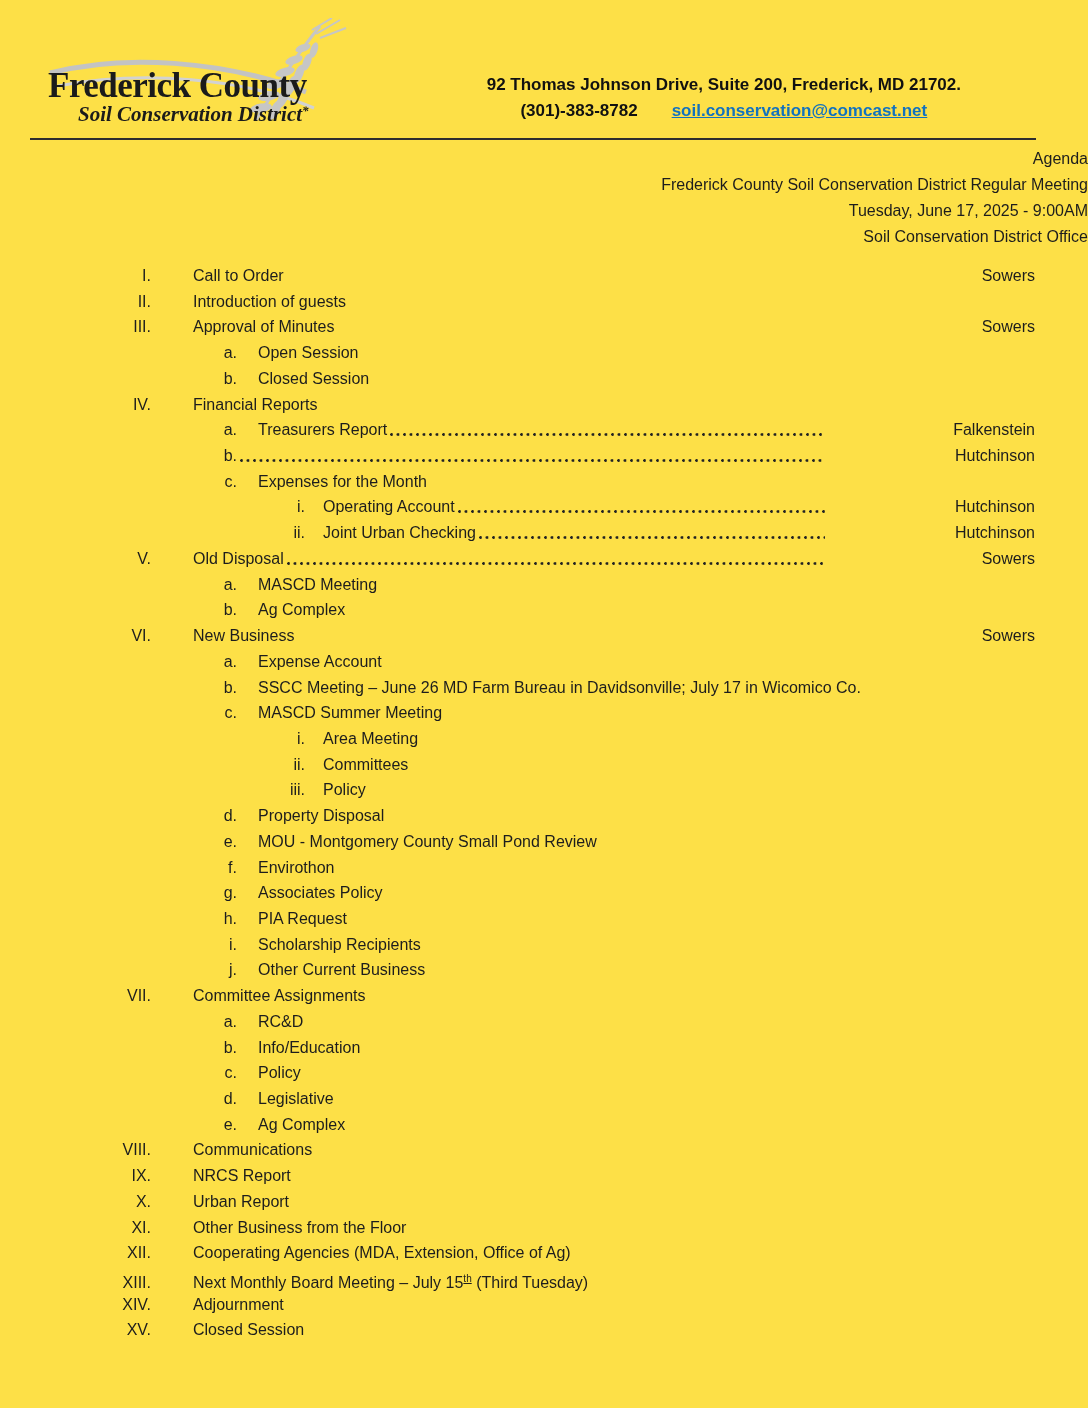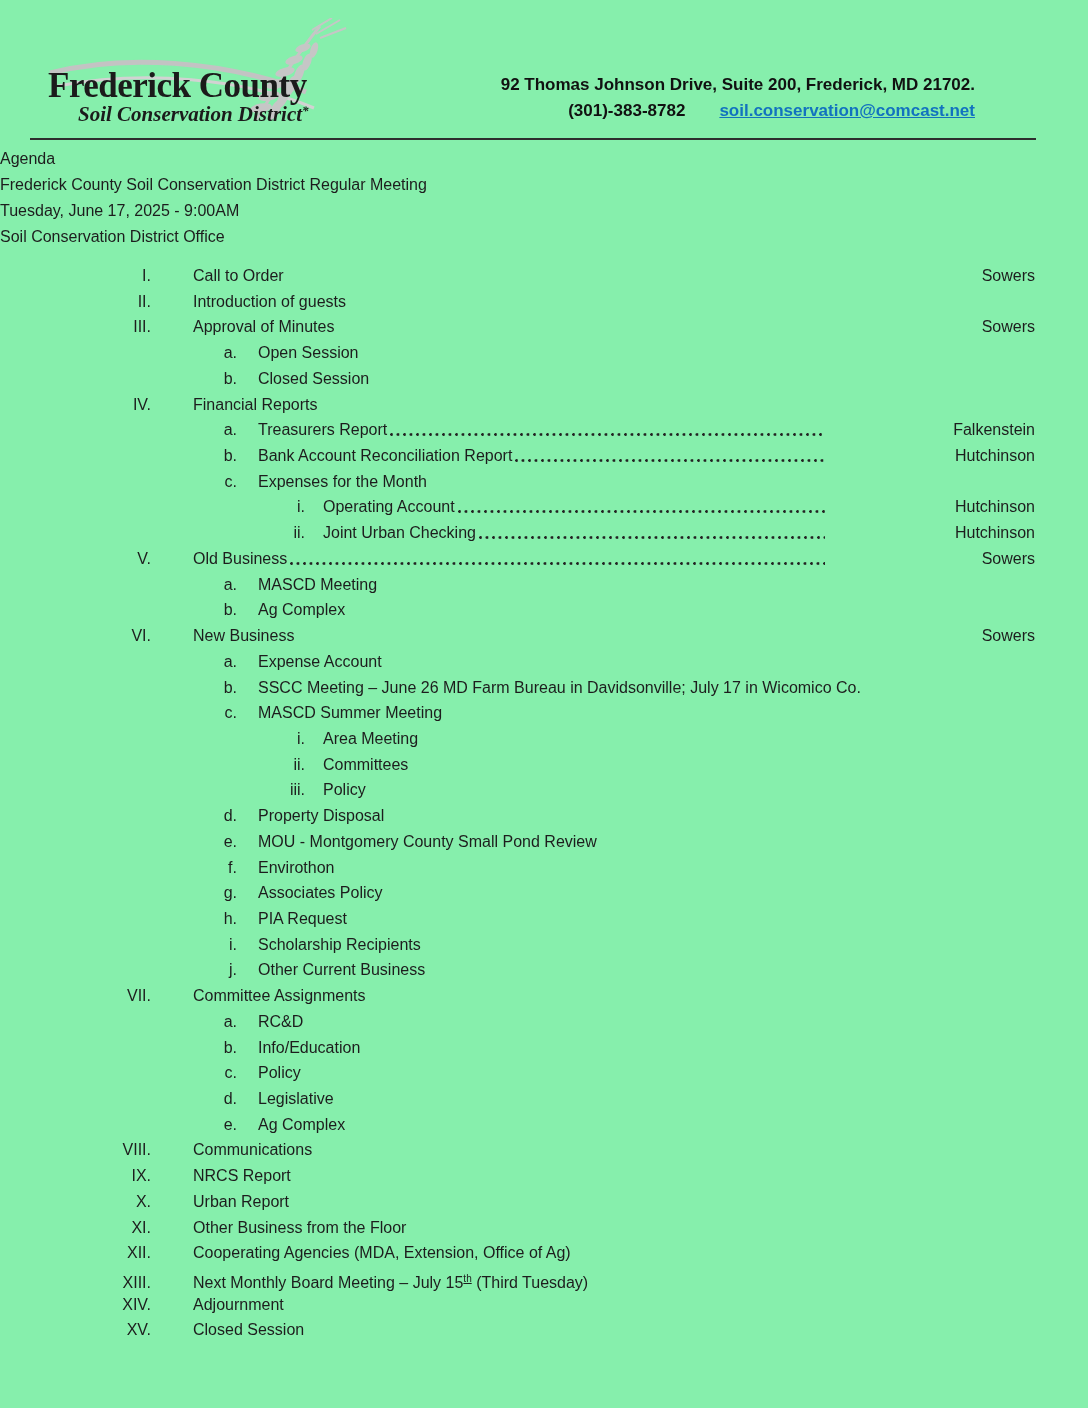--- a/index.html
+++ b/index.html
@@ -1,20 +1,20 @@
 <!DOCTYPE html>
 <html><head>
 <meta charset="utf-8">
 <style>
   * { margin:0; padding:0; box-sizing:border-box; }
   html,body { background:#ffffff; }
   .page {
     position:relative;
     width:1088px; height:1408px;
-    background:#86efac;
+    background:#fde047;
     font-family:"Liberation Sans", sans-serif;
     color:#1d1d1d;
     overflow:hidden;
   }
 
   
   .logo { position:absolute; left:48px; top:18px; width:300px; height:118px; }
   .logo svg { position:absolute; left:0; top:0; }
   .logo-text { position:relative; z-index:2; padding-top:48px; }
   .logo-line1 {
@@ -23,34 +23,34 @@
     color:#1b1b1b; white-space:nowrap;
   }
   .logo-line2 {
     font-family:"Liberation Serif", serif;
     font-weight:bold; font-style:italic; font-size:21px;
     color:#1b1b1b; margin-top:-4px; padding-left:30px; white-space:nowrap;
   }
   .logo-mark { font-size:13px; vertical-align:6px; }
 
   .contact {
-    position:absolute; top:72px; right:113px;
-    text-align:right; font-size:17px; font-weight:bold;
+    position:absolute; top:72px; right:127px;
+    text-align:center; font-size:17px; font-weight:bold;
     line-height:26px; color:#111; white-space:nowrap;
   }
   .contact .email-link { color:#1272BF; text-decoration:underline; margin-left:34px; }
   .header-rule {
     position:absolute; left:30px; right:52px; top:138px;
     border-top:2px solid #2e2e2e;
   }
 
   
   .title-block {
     position:absolute; left:0; right:0; top:146px;
-    text-align:left; font-size:16px; line-height:26px; color:#1d1d1d;
+    text-align:right; font-size:16px; line-height:26px; color:#1d1d1d;
   }
 
   
   .agenda { position:absolute; left:0; top:263px; width:1035px; font-size:16px; }
   .row { display:flex; align-items:baseline; height:25.72px; line-height:25.72px; white-space:nowrap; }
   .num   { flex:none; text-align:right; }
   .lvl1 .num { width:151px; }
   .lvl2 .num { width:237px; }
   .lvl3 .num { width:305px; }
   .label { flex:none; }
@@ -153,21 +153,20 @@
         <span class="label">Financial Reports</span>
       </div>
       <div class="row lvl2">
         <span class="num">a.</span>
         <span class="label">Treasurers Report</span>
         <span class="leader"></span>
         <span class="presenter">Falkenstein</span>
       </div>
       <div class="row lvl2">
         <span class="num">b.</span>
-        <span class="label">Bank Account Reconciliation Report</span>
         <span class="leader"></span>
         <span class="presenter">Hutchinson</span>
       </div>
       <div class="row lvl2">
         <span class="num">c.</span>
         <span class="label">Expenses for the Month</span>
       </div>
       <div class="row lvl3">
         <span class="num">i.</span>
         <span class="label">Operating Account</span>
@@ -175,21 +174,21 @@
         <span class="presenter">Hutchinson</span>
       </div>
       <div class="row lvl3">
         <span class="num">ii.</span>
         <span class="label">Joint Urban Checking</span>
         <span class="leader"></span>
         <span class="presenter">Hutchinson</span>
       </div>
       <div class="row lvl1">
         <span class="num">V.</span>
-        <span class="label">Old Business</span>
+        <span class="label">Old Disposal</span>
         <span class="leader"></span>
         <span class="presenter">Sowers</span>
       </div>
       <div class="row lvl2">
         <span class="num">a.</span>
         <span class="label">MASCD Meeting</span>
       </div>
       <div class="row lvl2">
         <span class="num">b.</span>
         <span class="label">Ag Complex</span>

